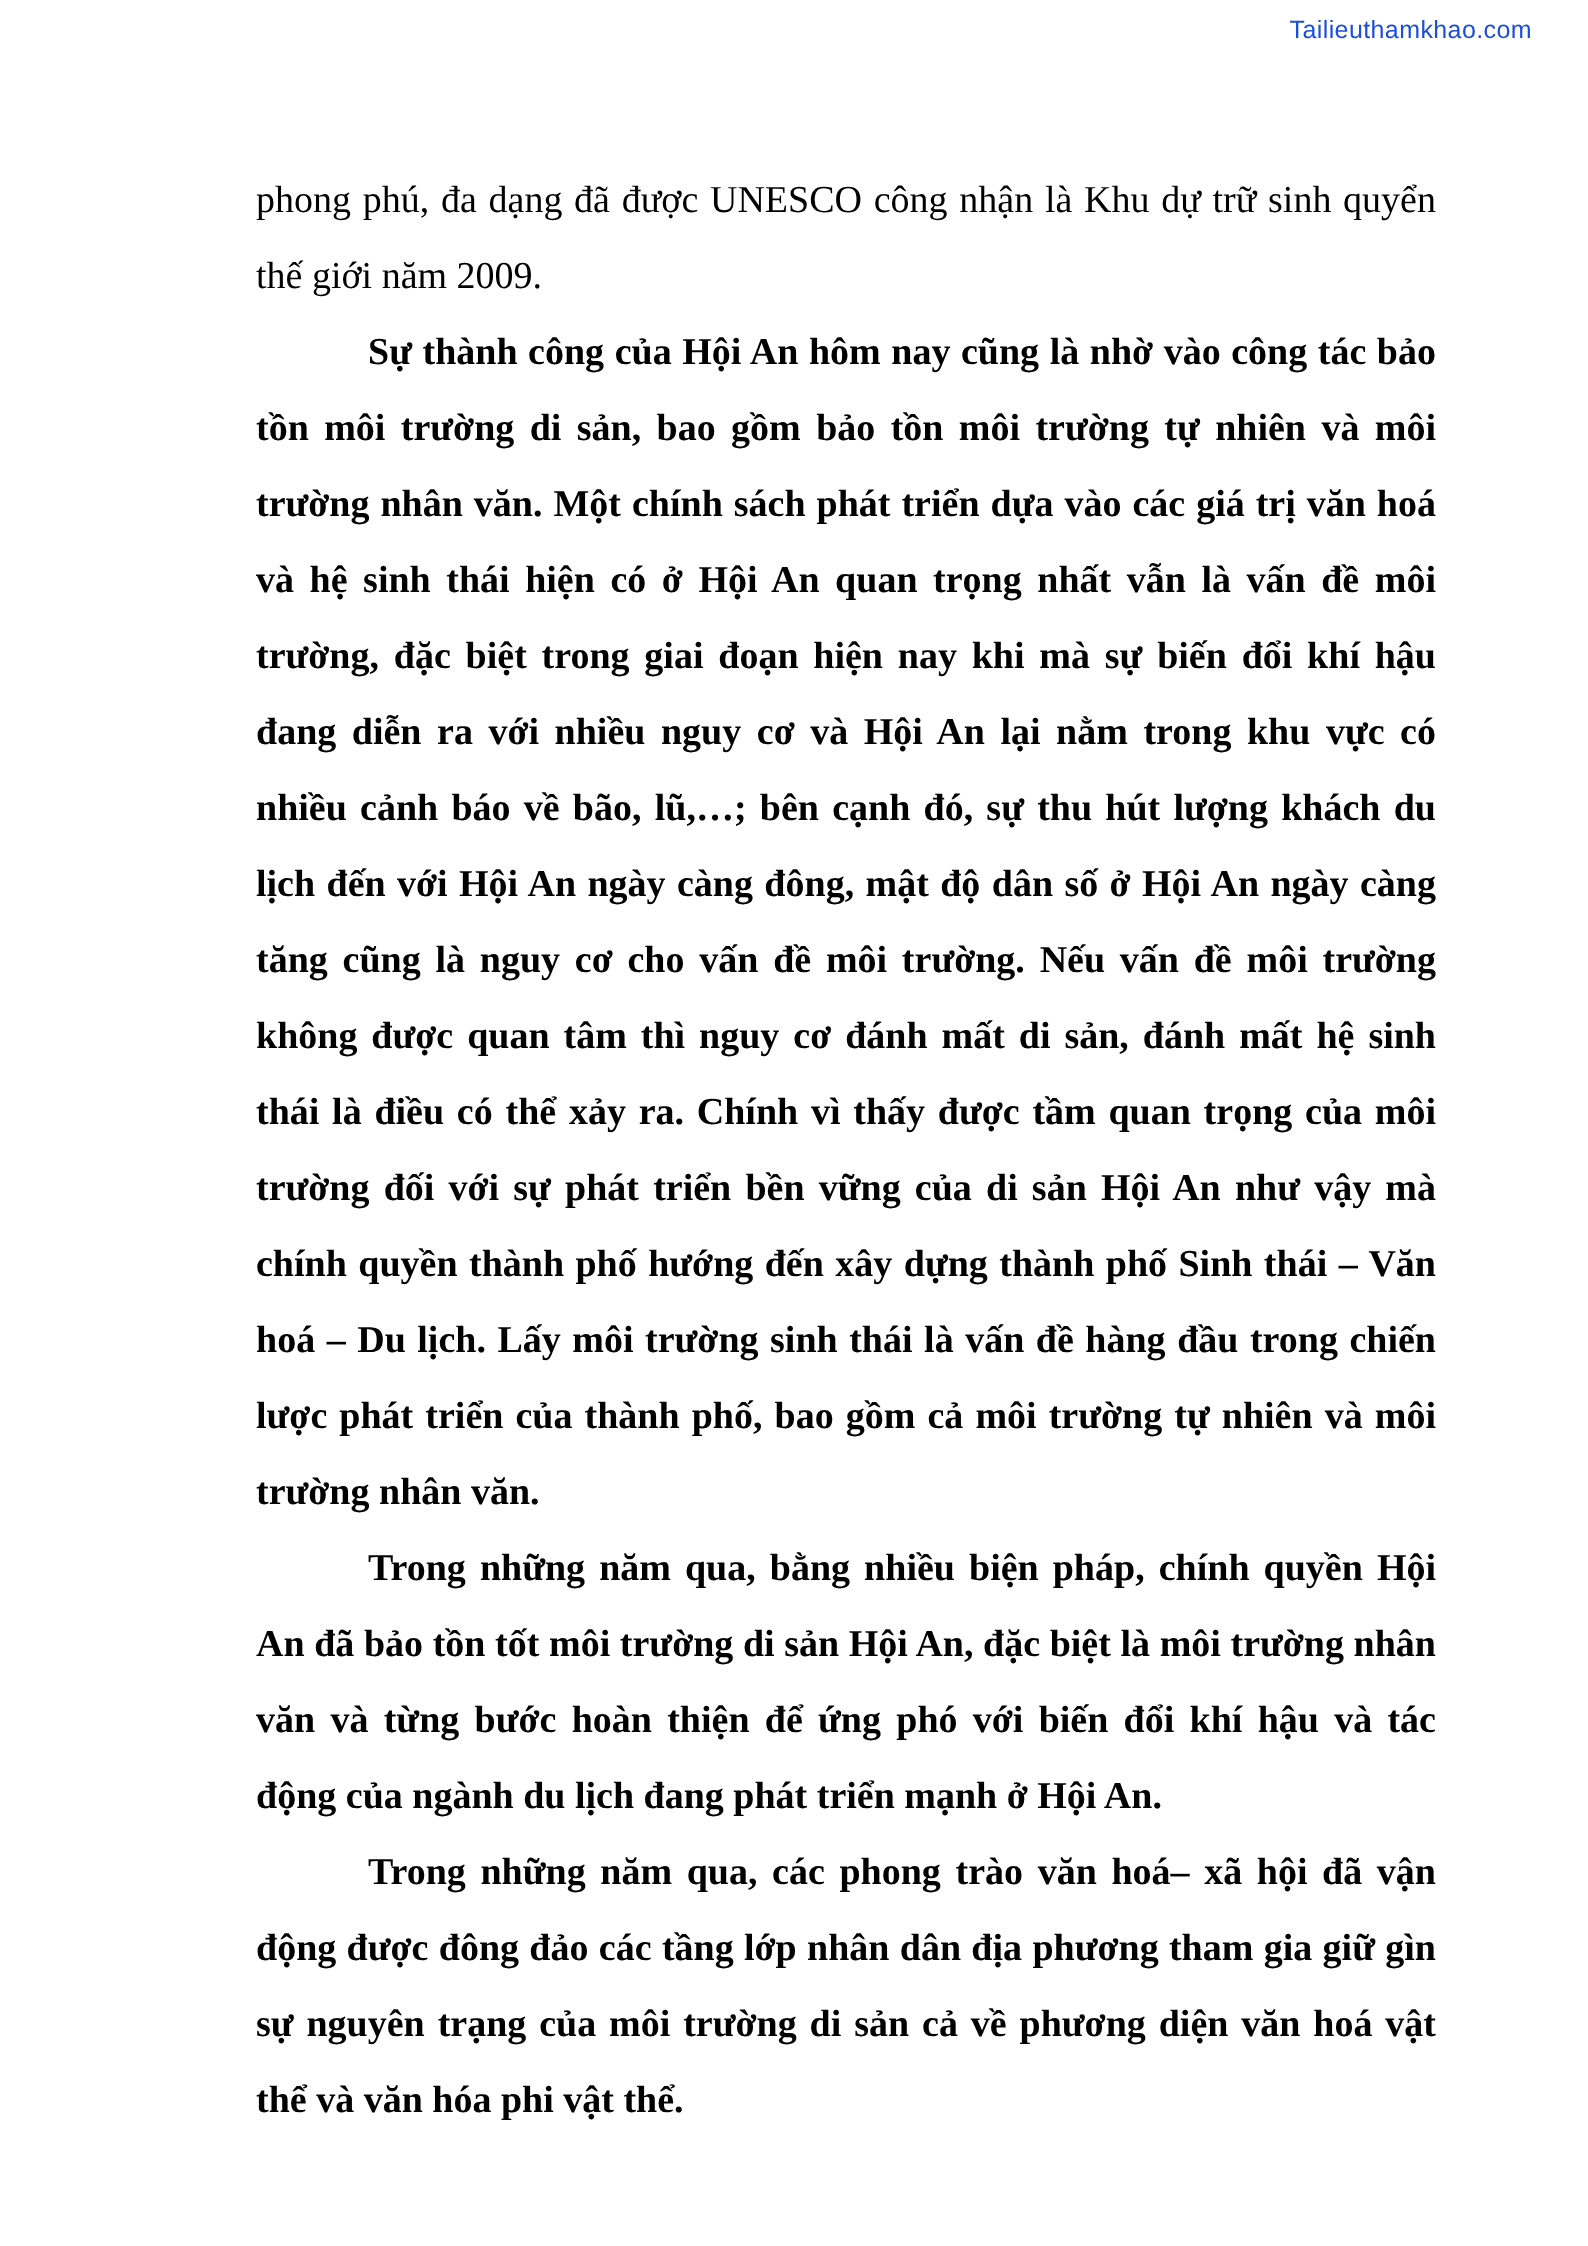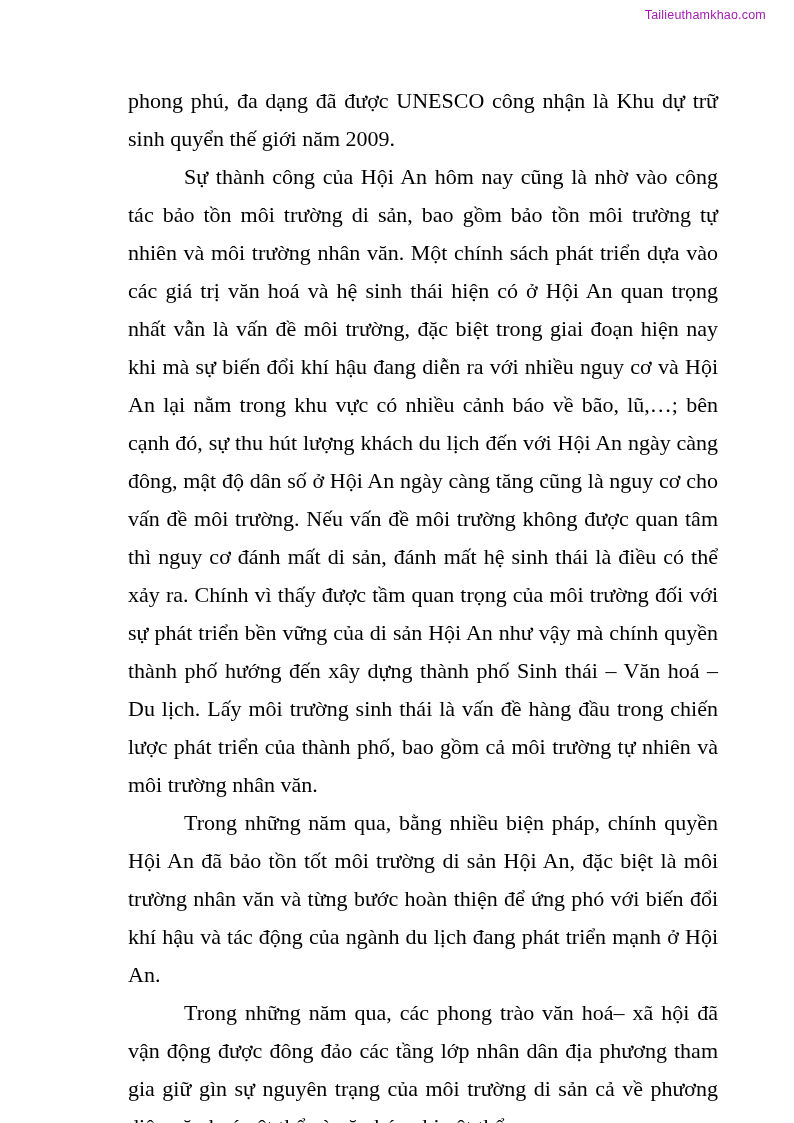--- a/index.html
+++ b/index.html
@@ -22,41 +22,42 @@
     height: 1123px;
     box-sizing: border-box;
     background: #ffffff;
   }
   .watermark {
     position: absolute;
     top: 8px;
     right: 28px;
     font-family: "Liberation Sans", sans-serif;
     font-size: 12.5px;
-    color: #a21caf;
+    color: #1d4ed8;
     letter-spacing: 0.2px;
     white-space: nowrap;
   }
   .content {
     position: absolute;
     top: 82px;
     left: 128px;
     width: 590px;
   }
   p {
     margin: 0;
-    font-size: 22px;
+    font-size: 19px;
     line-height: 38px;
     text-align: justify;
     text-justify: inter-word;
     -webkit-hyphens: none;
     hyphens: none;
   }
   p.indent {
     text-indent: 56px;
+    font-weight: bold;
   }
   p.heading {
     text-indent: 56px;
     font-weight: bold;
     font-style: italic;
   }
   .pagenum {
     position: absolute;
     top: 1036px;
     left: 0;

